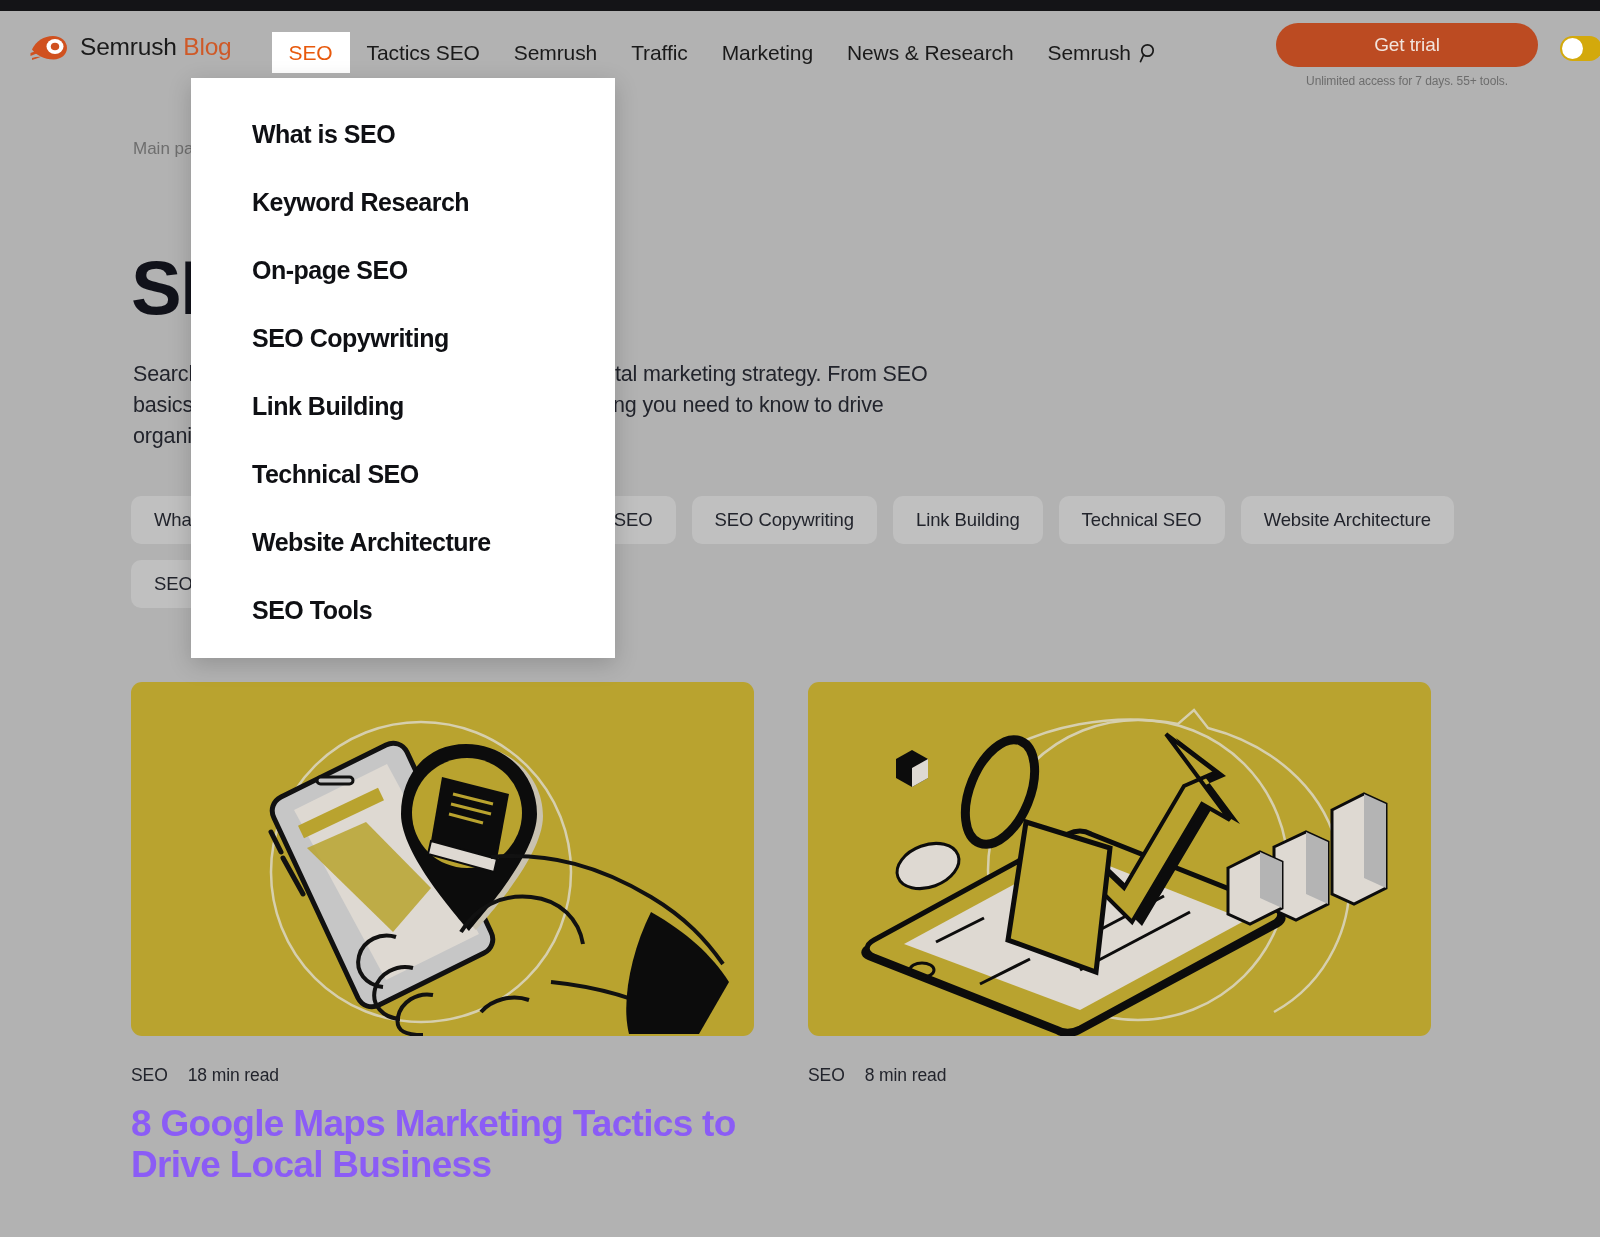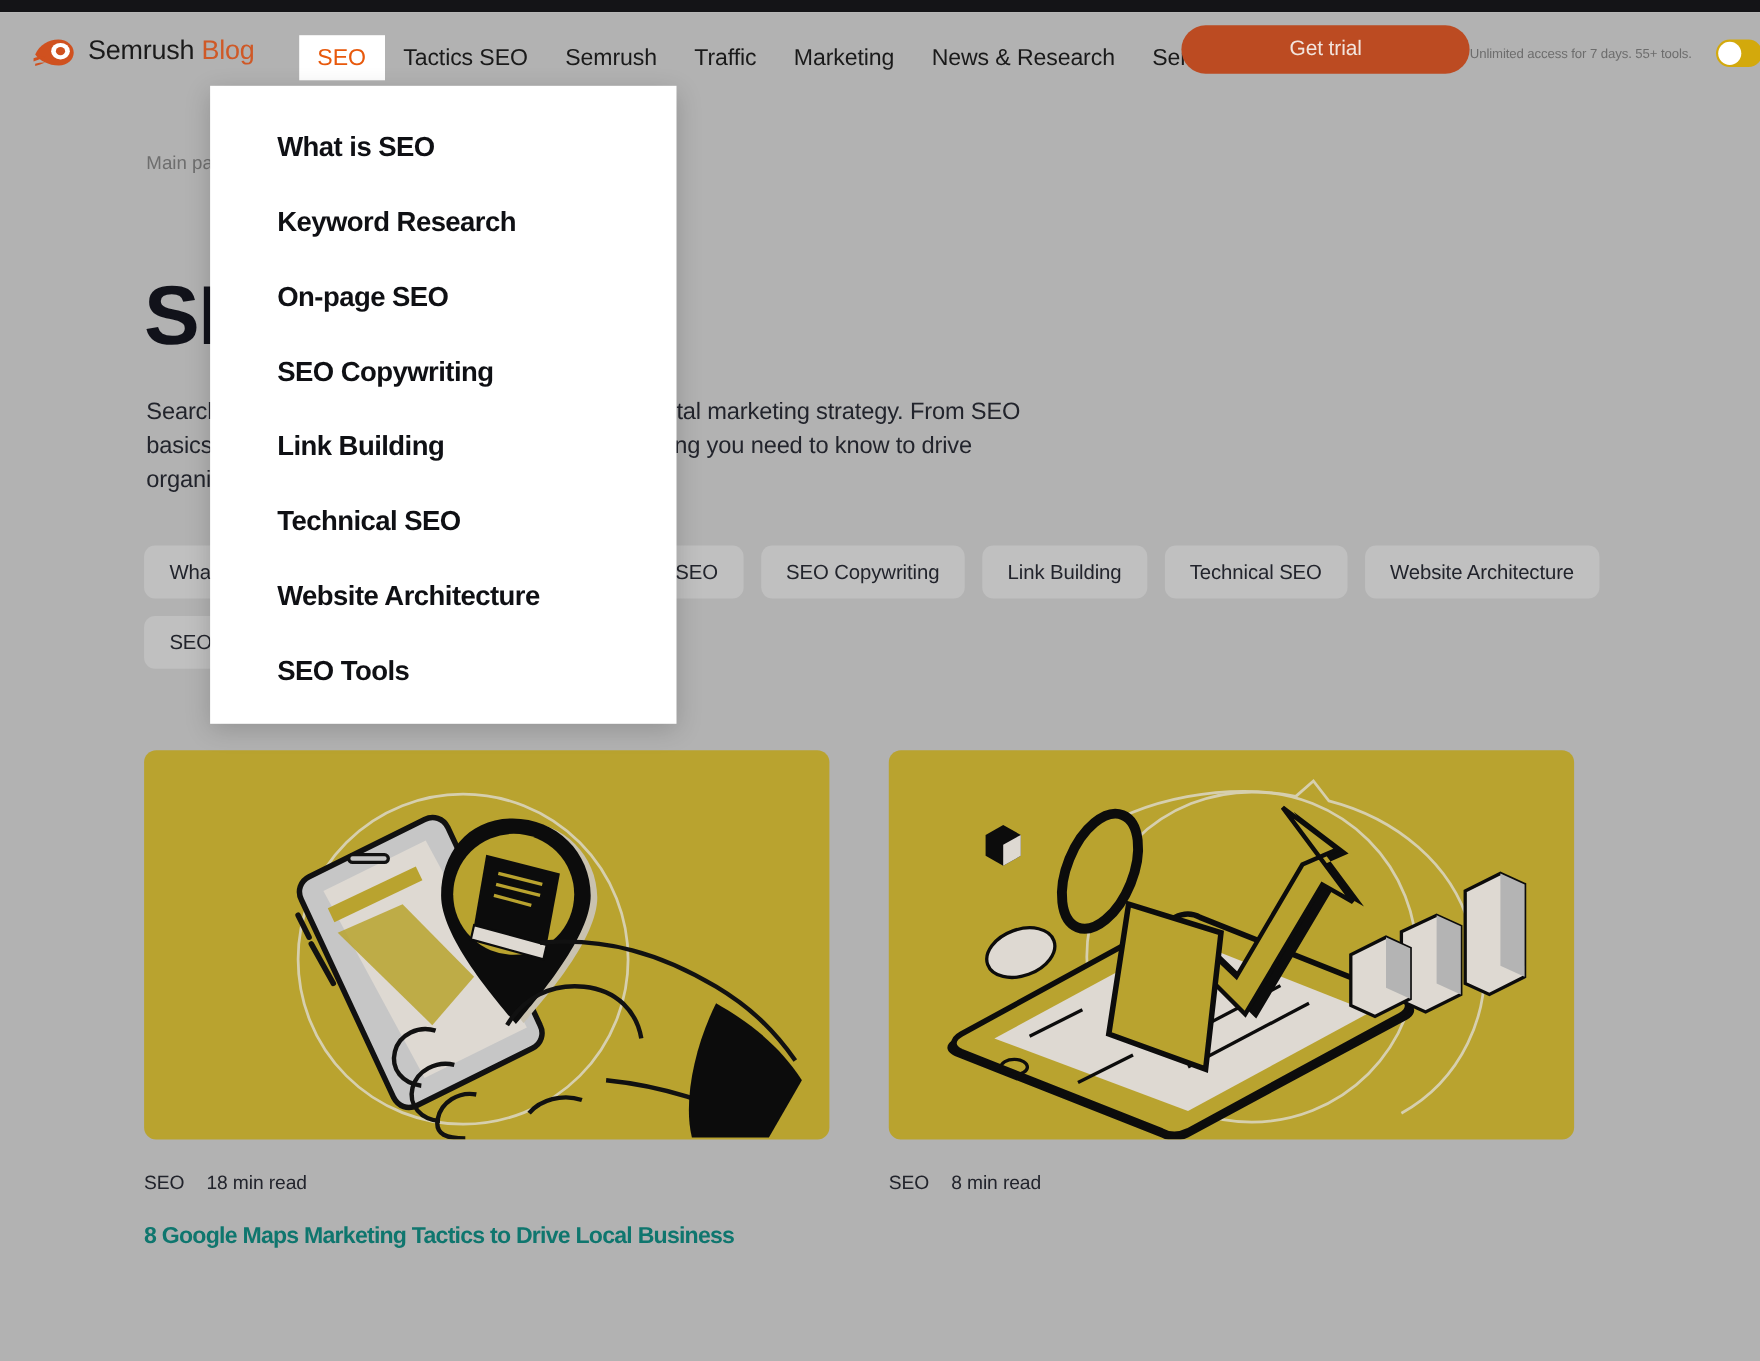--- a/index.html
+++ b/index.html
@@ -95,21 +95,21 @@
   .search-glyph { display: inline-block; width: 18px; height: 20px; }
 
   .header-right {
     position: absolute;
     right: 14px;
     top: 12px;
     display: flex;
     align-items: flex-start;
     gap: 22px;
   }
-  .cta-wrap { display: flex; flex-direction: row; align-items: center; }
+  .cta-wrap { display: flex; flex-direction: column; align-items: center; }
   .cta-button {
     width: 262px;
     height: 44px;
     border-radius: 22px;
     background: #bc4b22;
     color: #f2e4dd;
     border: none;
     font-size: 19px;
     font-family: "Liberation Sans", sans-serif;
     cursor: pointer;
@@ -214,24 +214,24 @@
     margin-top: 29px;
     display: flex;
     align-items: center;
     gap: 20px;
     font-size: 17.5px;
     color: #22242c;
     letter-spacing: -0.1px;
   }
   .card-title {
     margin-top: 17px;
-    font-size: 21px;
+    font-size: 37px;
     font-weight: bold;
     line-height: 41px;
-    color: #0f766e;
+    color: #8b5cf6;
     letter-spacing: -0.7px;
   }
 
   
   .dropdown {
     position: absolute;
     left: 191px; top: 78px;
     width: 424px;
     height: 580px;
     background: #ffffff;

